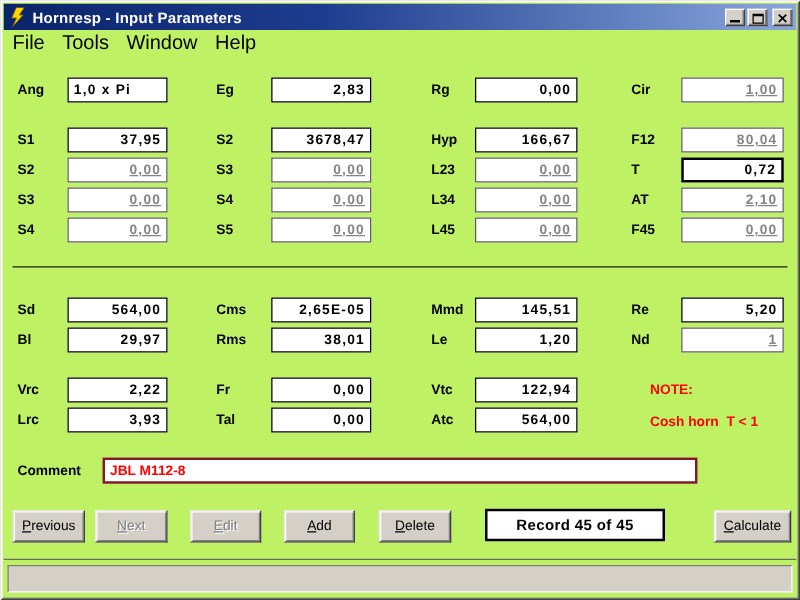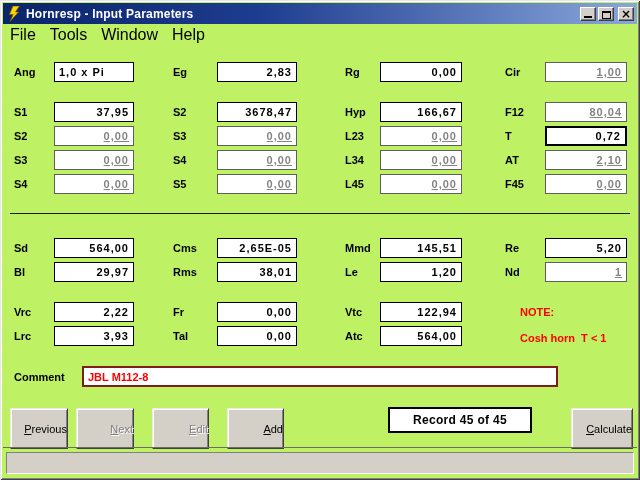--- a/index.html
+++ b/index.html
@@ -47,25 +47,25 @@
   .r5{top:238px} .r6{top:262px} .r7{top:302px} .r8{top:326px}
   .divider { position:absolute; left:10px; top:213px; width:620px; border-top:1px solid #1c1c1c; }
   .note { position:absolute; left:505px; color:#ff0000; font-weight:bold; font-size:11px;
           height:20px; line-height:20px; white-space:pre;margin-left:15px; }
   
   .comment-fld { position:absolute; left:82px; top:366px; width:476px; height:21px;
                  box-sizing:border-box; border:2px solid #7f1d1d; background:#fff;
                  font-family:"Liberation Sans",sans-serif; font-size:11px; font-weight:bold;
                  color:#ff0000; padding:0 4px; }
   
-  .btn { position:absolute; top:408px; height:41px; background:#d4d0c8;
+  .btn { position:absolute; top:408px; height:26px; background:#d4d0c8;
          border:1px solid; border-color:#eceae4 #404040 #404040 #eceae4;
          box-shadow:inset 1px 1px 0 #fff, inset -1px -1px 0 #808080;
          font-family:"Liberation Sans",sans-serif; font-size:11px; color:#000;
-         display:flex; align-items:center; justify-content:flex-end; box-sizing:border-box; padding:0; }
+         display:flex; align-items:center; justify-content:center; box-sizing:border-box; padding:0; }
   .btn > span { display:block; }
   .btn > span::first-letter { text-decoration:underline; }
   .btn.disabled { color:#808080; text-shadow:1px 1px 0 #fff; }
   .record { position:absolute; left:388px; top:407px; width:144px; height:26px;
             background:#fff; border:2px solid #000; box-sizing:border-box;
             display:flex; align-items:center; justify-content:center;
             font-weight:bold; font-size:12px; color:#000; letter-spacing:.3px; }
   
   .status-ridge { position:absolute; left:3px; right:3px; top:447px; border-top:1px solid #6e6a66; }
   .statusbar { position:absolute; left:6px; right:6px; top:452px; height:20px;
@@ -190,20 +190,23 @@
     </button>
   <button class="btn disabled" style="left:76px; width:58px">
       <span>Next</span>
     </button>
   <button class="btn disabled" style="left:152px; width:57px">
       <span>Edit</span>
     </button>
   <button class="btn" style="left:227px; width:57px">
       <span>Add</span>
     </button>
+  <button class="btn" style="left:303px; width:58px">
+      <span>Delete</span>
+    </button>
   <div class="record">Record 45 of 45</div>
   <button class="btn" style="left:571px; width:62px">
       <span>Calculate</span>
     </button>
 
   <div class="status-ridge"></div>
   <div class="statusbar"></div>
 
 </div>
 

